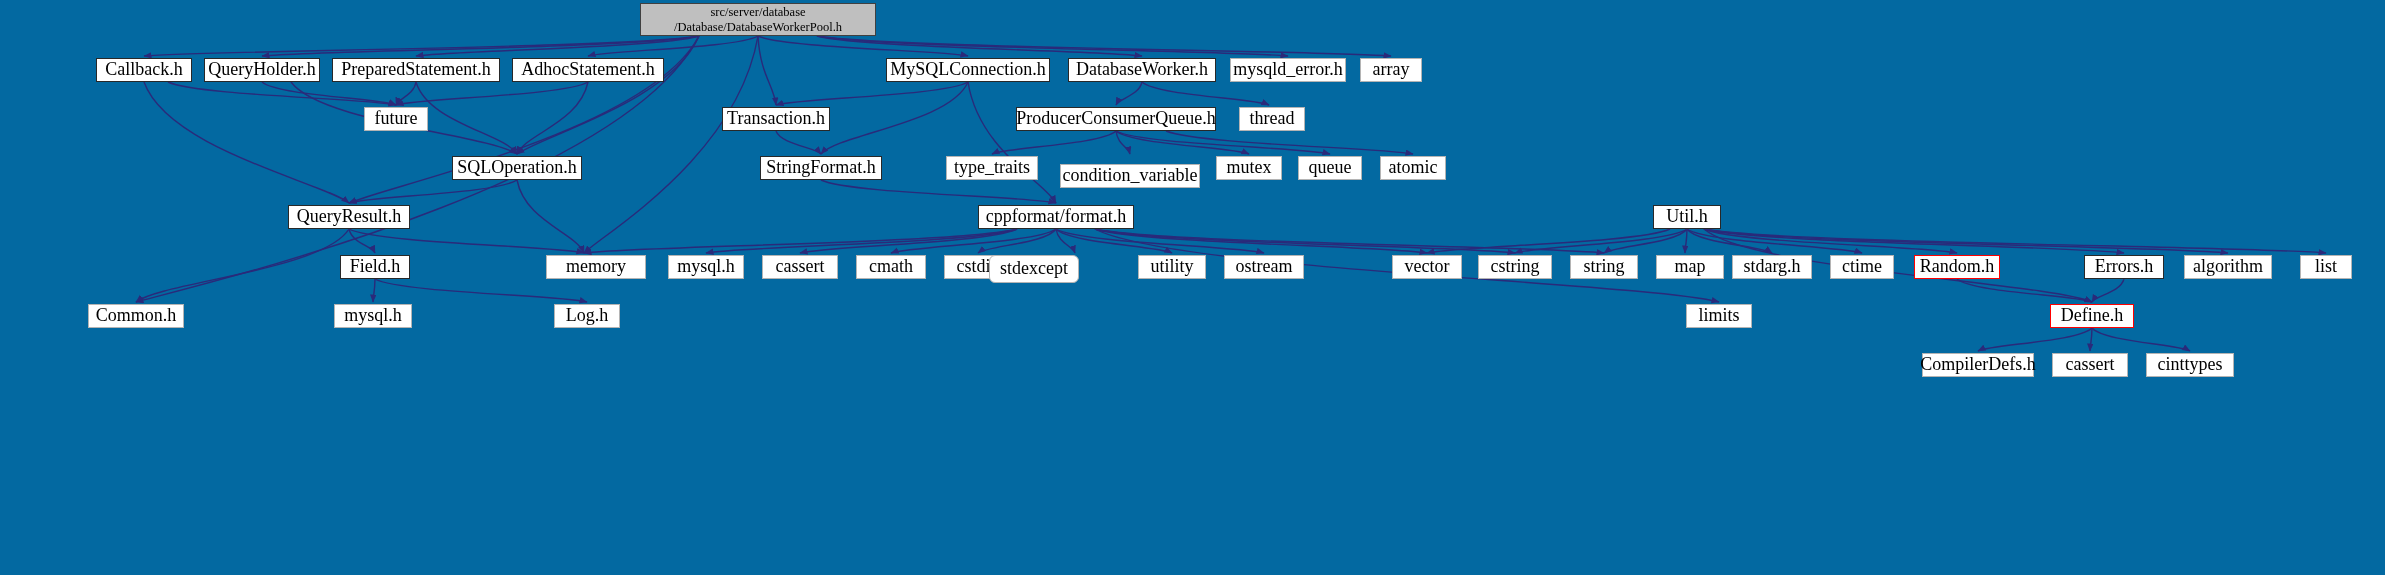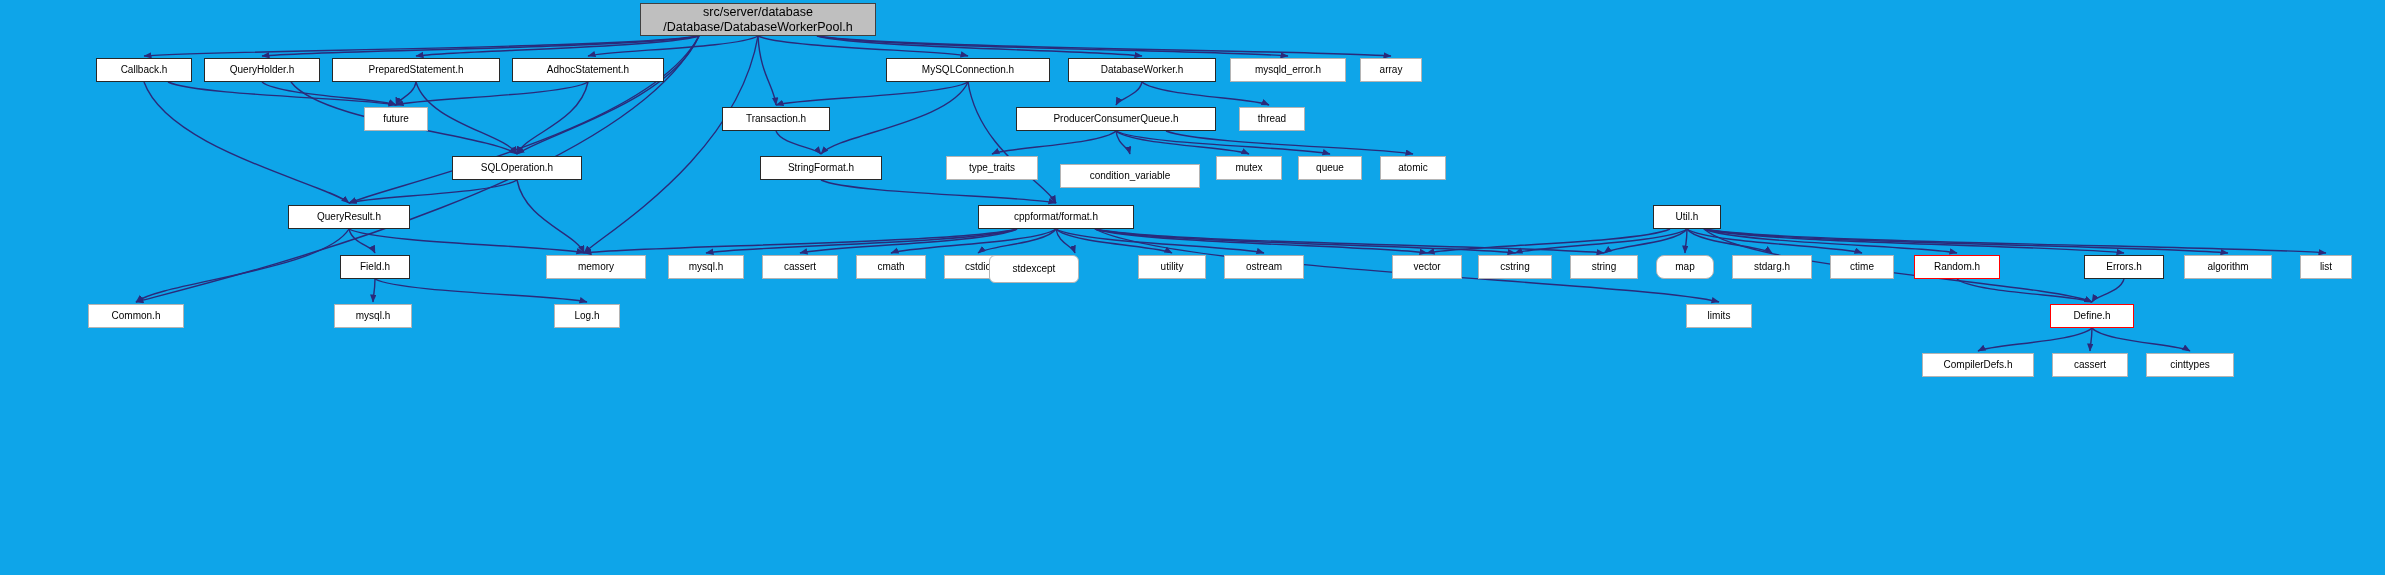--- a/index.html
+++ b/index.html
@@ -1,40 +1,40 @@
 <!DOCTYPE html>
 <html><head>
 <meta charset="utf-8">
 <style>
   html,body{margin:0;padding:0;background:#ffffff;}
   #canvas{
     position:relative;
     width:2385px;
     height:575px;
-    background:#0ea5e9;
-    font-family:Liberation Sans, sans-serif;
+    background:#0369a1;
+    font-family:Liberation Serif, serif;
     overflow:hidden;
   }
   svg#edges{
     position:absolute; left:0; top:0; width:2385px; height:575px;
     pointer-events:none;
   }
   .node{
     position:absolute;
     box-sizing:border-box;
     display:flex;
     align-items:center;
     justify-content:center;
     text-align:center;
     line-height:1.18;
     white-space:pre;
     color:#000000;
     background:#ffffff;
     border:1px solid #b4b4b4;
-    font-size:10px;
+    font-size:18px;
     z-index:3;
   }
   .node.root{
     background:#bfbfbf;
     border:1px solid #404040;
     font-size:12.5px;
   }
   .node.strong{
     border:1px solid #282828;
     background:#ffffff;
@@ -157,21 +157,21 @@
       <div class="node" style="left: 668px; top: 255px; width: 76px; height: 24px;">mysql.h</div>
       <div class="node" style="left: 762px; top: 255px; width: 76px; height: 24px;">cassert</div>
       <div class="node" style="left: 856px; top: 255px; width: 70px; height: 24px;">cmath</div>
       <div class="node" style="left: 944px; top: 255px; width: 68px; height: 24px;">cstdio</div>
       <div class="node" style="left: 989px; top: 255px; width: 90px; height: 28px; border-radius: 6px;">stdexcept</div>
       <div class="node" style="left: 1138px; top: 255px; width: 68px; height: 24px;">utility</div>
       <div class="node" style="left: 1224px; top: 255px; width: 80px; height: 24px;">ostream</div>
       <div class="node" style="left: 1392px; top: 255px; width: 70px; height: 24px;">vector</div>
       <div class="node" style="left: 1478px; top: 255px; width: 74px; height: 24px;">cstring</div>
       <div class="node" style="left: 1570px; top: 255px; width: 68px; height: 24px;">string</div>
-      <div class="node" style="left: 1656px; top: 255px; width: 58px; height: 24px; border-radius: 8px;">map</div>
+      <div class="node" style="left: 1656px; top: 255px; width: 68px; height: 24px;">map</div>
       <div class="node" style="left: 1732px; top: 255px; width: 80px; height: 24px;">stdarg.h</div>
       <div class="node" style="left: 1830px; top: 255px; width: 64px; height: 24px;">ctime</div>
       <div class="node danger" style="left: 1914px; top: 255px; width: 86px; height: 24px;">Random.h</div>
       <div class="node strong" style="left: 2084px; top: 255px; width: 80px; height: 24px;">Errors.h</div>
       <div class="node" style="left: 2184px; top: 255px; width: 88px; height: 24px;">algorithm</div>
       <div class="node" style="left: 2300px; top: 255px; width: 52px; height: 24px;">list</div>
       <div class="node" style="left: 1686px; top: 304px; width: 66px; height: 24px;">limits</div>
       <div class="node danger" style="left: 2050px; top: 304px; width: 84px; height: 24px;">Define.h</div>
       <div class="node" style="left: 88px; top: 304px; width: 96px; height: 24px;">Common.h</div>
       <div class="node" style="left: 334px; top: 304px; width: 78px; height: 24px;">mysql.h</div>

